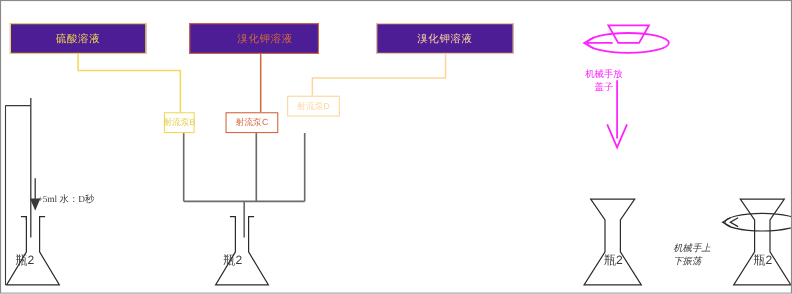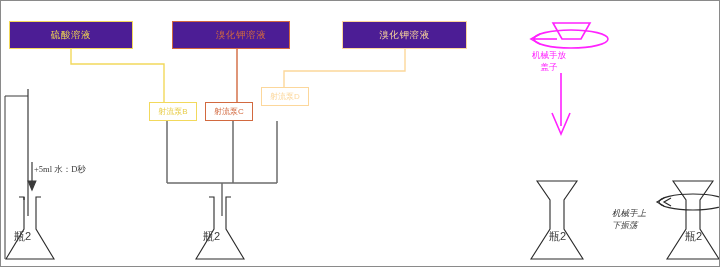--- a/index.html
+++ b/index.html
@@ -32,31 +32,32 @@
   
   .pump-box{
     position:absolute;
     box-sizing:border-box;
     border:1.2px solid #000;
     background:#ffffff;
     display:flex;align-items:center;justify-content:center;
     font-size:8px;
     white-space:nowrap;
   }
-  .pump-b{left:148px;top:101px;width:48px;height:19px;border-color:#f2d95c;color:#e8cd4a;}
+  .pump-b{left:148px;top:101px;width:28px;height:19px;border-color:#f2d95c;color:#e8cd4a;}
   .pump-c{left:204px;top:101px;width:48px;height:19px;border-color:#d2693f;color:#d2693f;}
   .pump-d{left:260px;top:86px;width:48px;height:19px;border-color:#fcd79b;color:#fcd79b;}
 
   
   .anno{
     position:absolute;
     font-size:8.5px;
     color:#3a3a3a;
     white-space:nowrap;
     line-height:1.35;
+    margin-top:12px;
   }
   .anno-water{left:33px;top:163px;font-family:Liberation Serif, serif;}
   .anno-cap{left:531px;top:48px;color:#ff22ff;text-align:center;line-height:1.45;}
   .anno-shake{left:611px;top:206px;color:#3a3a3a;text-align:left;line-height:1.45;font-style:italic;}
 
   .flask-label{
     position:absolute;
     font-size:11px;
     color:#3a3a3a;
     white-space:nowrap;

